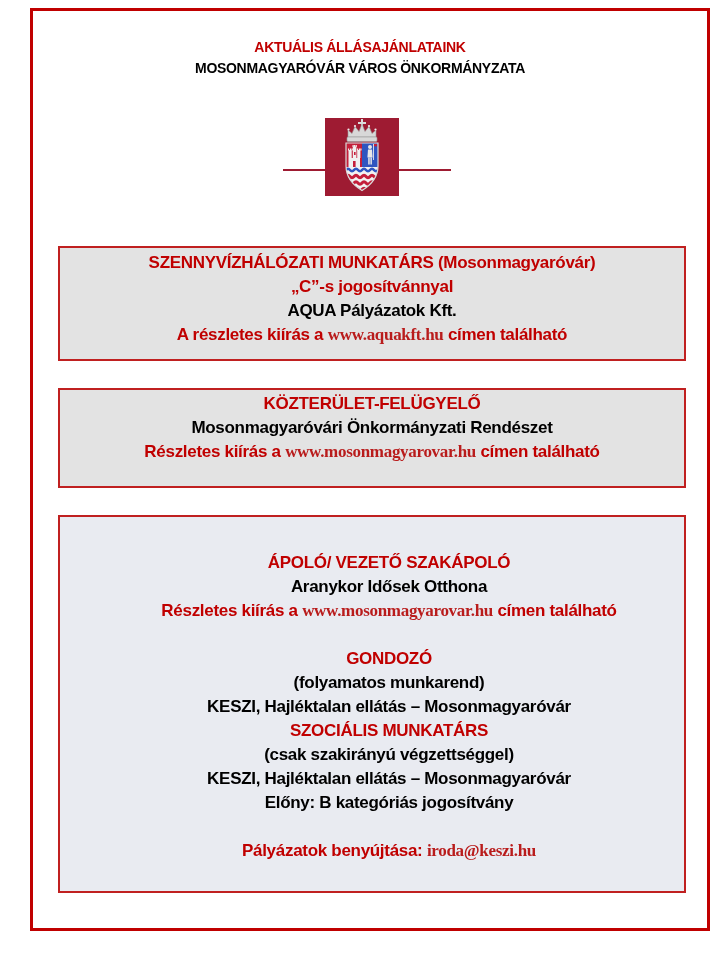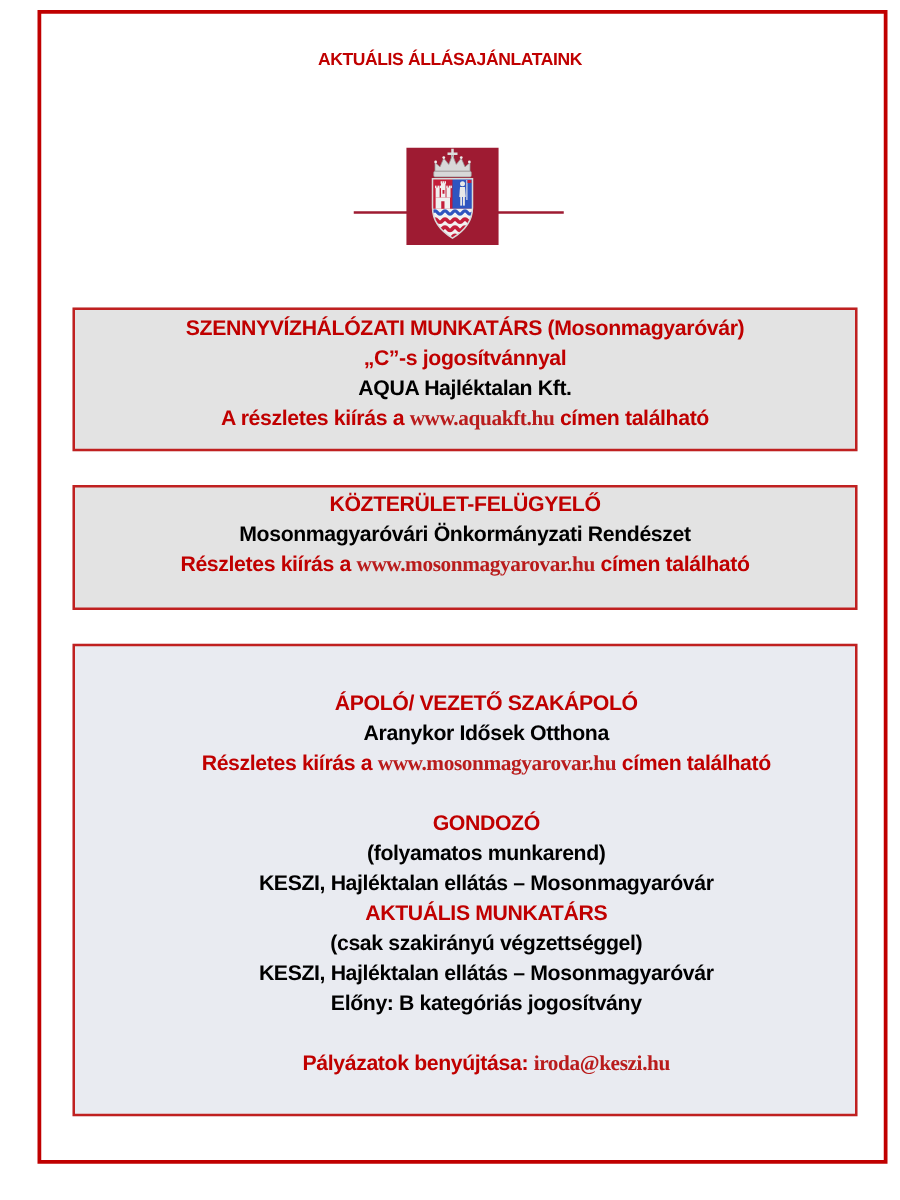--- a/index.html
+++ b/index.html
@@ -36,20 +36,21 @@
   .t-link{color:#b91c1c;font-family:Liberation Serif, serif;}
 </style>
 </head>
 <body>
 
 <div class="page">
 
   <div class="frame"></div>
 
   <div class="title-line title-red">AKTUÁLIS ÁLLÁSAJÁNLATAINK</div>
+  <div class="title-line title-black">MOSONMAGYARÓVÁR VÁROS ÖNKORMÁNYZATA</div>
 
   <div class="logo-rule"></div>
 
   <svg class="logo" viewBox="0 0 74 78" xmlns="http://www.w3.org/2000/svg">
     <rect x="0" y="0" width="74" height="78" fill="#9e1b32"></rect>
 
     <g>
       <path d="M37 1 h2 v3 h3 v2 h-3 v3 h-2 v-3 h-3 v-2 h3 z" fill="#dcdcdc" transform="translate(-1,0)"></path>
       <path d="M23 19 L23 12 L27 15.5 L30 8.5 L34 13.5 L37 6 L40 13.5 L44 8.5 L47 15.5 L51 12 L51 19 Z" fill="#d8d8d8" stroke="#9a9a9a" stroke-width="0.6"></path>
       <circle cx="23.5" cy="11.5" r="1.1" fill="#eeeeee"></circle>
@@ -102,38 +103,38 @@
           <rect x="45.4" y="39.5" width="1.5" height="7" fill="#e8e8e8"></rect>
         </g>
       </g>
       <path d="M21 25 H53 V48 C53 60 46 67 37 72.5 C28 67 21 60 21 48 Z" fill="none" stroke="#d9d9d9" stroke-width="1.2"></path>
     </g>
   </svg>
 
   <div class="jobbox jobbox-1">
       <div class="line"><span class="t-red">SZENNYVÍZHÁLÓZATI MUNKATÁRS (Mosonmagyaróvár)</span></div>
       <div class="line"><span class="t-red">„C”-s jogosítvánnyal</span></div>
-      <div class="line"><span class="t-black">AQUA Hajléktalan Kft.</span></div>
+      <div class="line"><span class="t-black">AQUA Pályázatok Kft.</span></div>
       <div class="line"><span class="t-red">A részletes kiírás a </span><span class="t-link">www.aquakft.hu</span><span class="t-red"> címen található</span></div>
     </div>
   <div class="jobbox jobbox-2">
       <div class="line"><span class="t-red">KÖZTERÜLET-FELÜGYELŐ</span></div>
       <div class="line"><span class="t-black">Mosonmagyaróvári Önkormányzati Rendészet</span></div>
       <div class="line"><span class="t-red">Részletes kiírás a </span><span class="t-link">www.mosonmagyarovar.hu</span><span class="t-red"> címen található</span></div>
     </div>
   <div class="jobbox jobbox-3">
       <div class="line"></div>
       <div class="line"><span class="t-red">ÁPOLÓ/ VEZETŐ SZAKÁPOLÓ</span></div>
       <div class="line"><span class="t-black">Aranykor Idősek Otthona</span></div>
       <div class="line"><span class="t-red">Részletes kiírás a </span><span class="t-link">www.mosonmagyarovar.hu</span><span class="t-red"> címen található</span></div>
       <div class="line"></div>
       <div class="line"><span class="t-red">GONDOZÓ</span></div>
       <div class="line"><span class="t-black">(folyamatos munkarend)</span></div>
       <div class="line"><span class="t-black">KESZI, Hajléktalan ellátás – Mosonmagyaróvár</span></div>
-      <div class="line"><span class="t-red">AKTUÁLIS MUNKATÁRS</span></div>
+      <div class="line"><span class="t-red">SZOCIÁLIS MUNKATÁRS</span></div>
       <div class="line"><span class="t-black">(csak szakirányú végzettséggel)</span></div>
       <div class="line"><span class="t-black">KESZI, Hajléktalan ellátás – Mosonmagyaróvár</span></div>
       <div class="line"><span class="t-black">Előny: B kategóriás jogosítvány</span></div>
       <div class="line"></div>
       <div class="line"><span class="t-red">Pályázatok benyújtása: </span><span class="t-link">iroda@keszi.hu</span></div>
     </div>
 
 </div>
 
 </body></html>

